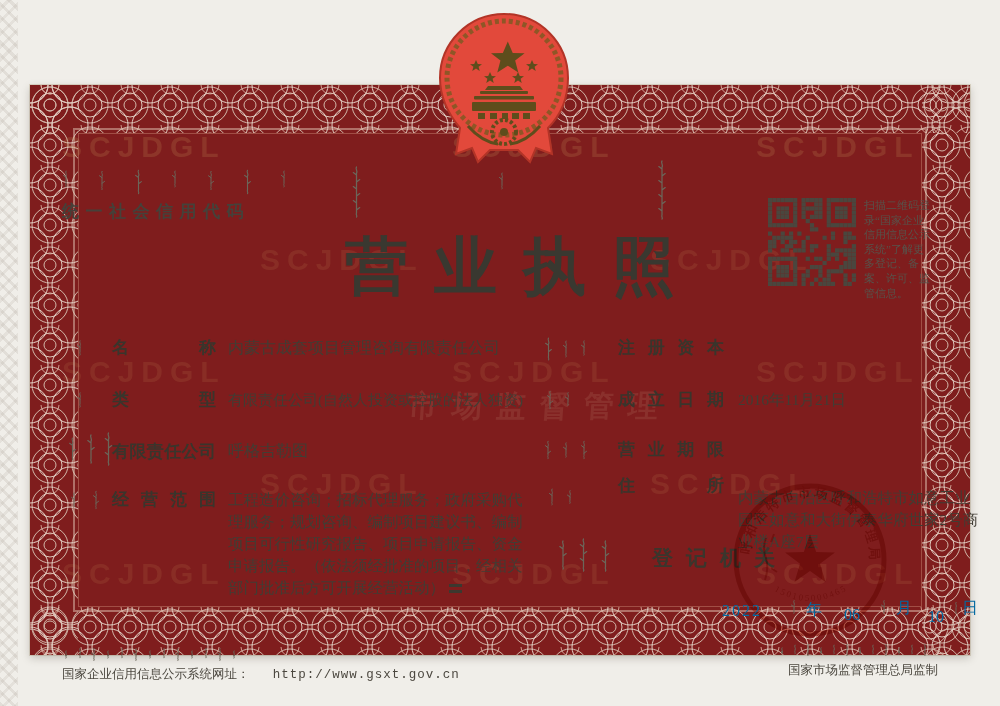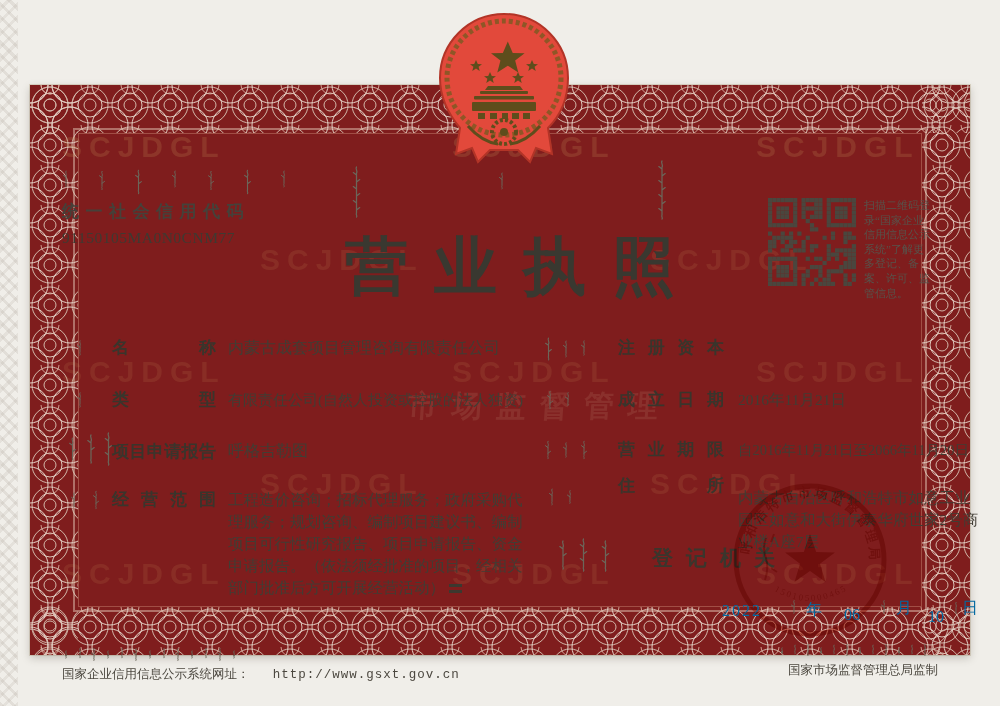--- a/index.html
+++ b/index.html
@@ -135,21 +135,20 @@
           <path d="M5 1 C3.4 3 6.6 4.6 5 7.4 L5 20 C4 21.6 6.2 22.8 5 24 M5 9 l-3.2 -2.4 M5 16 l3.2 -2.4 " fill="none" stroke="#6b665a" stroke-width="1.25" stroke-linecap="round"></path>
         </svg></span>
       <span class="mg"><svg width="9" height="28" viewBox="0 0 10 28">
           <path d="M5 1 C3.4 3 6.6 4.6 5 7.4 L5 23 C4 24.6 6.2 25.8 5 27 M5 9 l-3.2 -2.4 M5 16 l3.2 -2.4 " fill="none" stroke="#6b665a" stroke-width="1.25" stroke-linecap="round"></path>
         </svg></span>
       <span class="mg"><svg width="8" height="22" viewBox="0 0 10 22">
           <path d="M5 1 C3.4 3 6.6 4.6 5 7.4 L5 17 C4 18.6 6.2 19.8 5 21 M5 9 l-3.2 -2.4 " fill="none" stroke="#6b665a" stroke-width="1.25" stroke-linecap="round"></path>
         </svg></span>
     </div>
   <div class="abs" id="creditLabel">统一社会信用代码</div>
-  <div class="abs" id="creditCode">91150105MA0N0CNM77</div>
 
   <span class="mg abs" style="left:348px;top:166px"><svg width="17" height="52" viewBox="0 0 10 52">
         <path d="M5 1 C3.4 3 6.6 4.6 5 7.4 L5 47 C4 48.6 6.2 49.8 5 51 M5 9 l-3.2 -2.4 M5 16 l3.2 -2.4 M5 23 l-3.2 -2.4 M5 30 l3.2 -2.4 M5 37 l-3.2 -2.4 M5 44 l3.2 -2.4 " fill="none" stroke="#6b665a" stroke-width="1.25" stroke-linecap="round"></path>
       </svg></span>
   <span class="mg abs" style="left:498px;top:170px"><svg width="8" height="22" viewBox="0 0 10 22">
         <path d="M5 1 C3.4 3 6.6 4.6 5 7.4 L5 17 C4 18.6 6.2 19.8 5 21 M5 9 l-3.2 -2.4 " fill="none" stroke="#6b665a" stroke-width="1.25" stroke-linecap="round"></path>
       </svg></span>
   <span class="mg abs" style="left:652px;top:160px"><svg width="20" height="60" viewBox="0 0 10 60">
         <path d="M5 1 C3.4 3 6.6 4.6 5 7.4 L5 55 C4 56.6 6.2 57.8 5 59 M5 9 l-3.2 -2.4 M5 16 l3.2 -2.4 M5 23 l-3.2 -2.4 M5 30 l3.2 -2.4 M5 37 l-3.2 -2.4 M5 44 l3.2 -2.4 M5 51 l-3.2 -2.4 " fill="none" stroke="#6b665a" stroke-width="1.25" stroke-linecap="round"></path>
       </svg></span>
@@ -405,21 +404,21 @@
 
   <span class="mg abs" style="left:68px;top:436px"><svg width="9" height="26" viewBox="0 0 10 26">
         <path d="M5 1 C3.4 3 6.6 4.6 5 7.4 L5 21 C4 22.6 6.2 23.8 5 25 M5 9 l-3.2 -2.4 M5 16 l3.2 -2.4 " fill="none" stroke="#6b665a" stroke-width="1.25" stroke-linecap="round"></path>
       </svg></span>
   <span class="mg abs" style="left:86px;top:434px"><svg width="10" height="30" viewBox="0 0 10 30">
         <path d="M5 1 C3.4 3 6.6 4.6 5 7.4 L5 25 C4 26.6 6.2 27.8 5 29 M5 9 l-3.2 -2.4 M5 16 l3.2 -2.4 " fill="none" stroke="#6b665a" stroke-width="1.25" stroke-linecap="round"></path>
       </svg></span>
   <span class="mg abs" style="left:103px;top:432px"><svg width="11" height="34" viewBox="0 0 10 34">
         <path d="M5 1 C3.4 3 6.6 4.6 5 7.4 L5 29 C4 30.6 6.2 31.8 5 33 M5 9 l-3.2 -2.4 M5 16 l3.2 -2.4 M5 23 l-3.2 -2.4 " fill="none" stroke="#6b665a" stroke-width="1.25" stroke-linecap="round"></path>
       </svg></span>
-  <div class="flabel" style="left:112px;top:440px">项目申请报告</div>
+  <div class="flabel" style="left:112px;top:440px">有限责任公司</div>
   <div class="fvalue nowrap" style="left:228px;top:441px">呼格吉勒图</div>
 
   <span class="mg abs" style="left:70px;top:490px"><svg width="8" height="20" viewBox="0 0 10 20">
         <path d="M5 1 C3.4 3 6.6 4.6 5 7.4 L5 15 C4 16.6 6.2 17.8 5 19 M5 9 l-3.2 -2.4 " fill="none" stroke="#6b665a" stroke-width="1.25" stroke-linecap="round"></path>
       </svg></span>
   <span class="mg abs" style="left:92px;top:488px"><svg width="8" height="24" viewBox="0 0 10 24">
         <path d="M5 1 C3.4 3 6.6 4.6 5 7.4 L5 19 C4 20.6 6.2 21.8 5 23 M5 9 l-3.2 -2.4 M5 16 l3.2 -2.4 " fill="none" stroke="#6b665a" stroke-width="1.25" stroke-linecap="round"></path>
       </svg></span>
   <div class="flabel" style="left:112px;top:488px">经营范围</div>
   <div class="fvalue" style="left:228px;top:489px;width:300px;font-size:15.5px;line-height:22px"><span>工程造价咨询；招标代理服务；政府采购代理服务；规划咨询、编制项目建议书、编制项目可行性研究报告、项目申请报告、资金申请报告。（依法须经批准的项目，经相关部门批准后方可开展经营活动）</span><span style="display:inline-block;width:13px;margin-left:4px;border-top:3px solid #3c382f;border-bottom:3px solid #3c382f;height:3px"></span></div>
@@ -447,21 +446,20 @@
   <span class="mg abs" style="left:544px;top:438px"><svg width="8" height="24" viewBox="0 0 10 24">
         <path d="M5 1 C3.4 3 6.6 4.6 5 7.4 L5 19 C4 20.6 6.2 21.8 5 23 M5 9 l-3.2 -2.4 M5 16 l3.2 -2.4 " fill="none" stroke="#6b665a" stroke-width="1.25" stroke-linecap="round"></path>
       </svg></span>
   <span class="mg abs" style="left:562px;top:440px"><svg width="8" height="20" viewBox="0 0 10 20">
         <path d="M5 1 C3.4 3 6.6 4.6 5 7.4 L5 15 C4 16.6 6.2 17.8 5 19 M5 9 l-3.2 -2.4 " fill="none" stroke="#6b665a" stroke-width="1.25" stroke-linecap="round"></path>
       </svg></span>
   <span class="mg abs" style="left:580px;top:438px"><svg width="8" height="24" viewBox="0 0 10 24">
         <path d="M5 1 C3.4 3 6.6 4.6 5 7.4 L5 19 C4 20.6 6.2 21.8 5 23 M5 9 l-3.2 -2.4 M5 16 l3.2 -2.4 " fill="none" stroke="#6b665a" stroke-width="1.25" stroke-linecap="round"></path>
       </svg></span>
   <div class="flabel r" style="left:618px;top:438px">营业期限</div>
-  <div class="fvalue nowrap" style="left:738px;top:441px;font-size:14.5px">自2016年11月21日至2066年11月20日</div>
 
   <span class="mg abs" style="left:548px;top:486px"><svg width="8" height="22" viewBox="0 0 10 22">
         <path d="M5 1 C3.4 3 6.6 4.6 5 7.4 L5 17 C4 18.6 6.2 19.8 5 21 M5 9 l-3.2 -2.4 " fill="none" stroke="#6b665a" stroke-width="1.25" stroke-linecap="round"></path>
       </svg></span>
   <span class="mg abs" style="left:566px;top:488px"><svg width="8" height="18" viewBox="0 0 10 18">
         <path d="M5 1 C3.4 3 6.6 4.6 5 7.4 L5 13 C4 14.6 6.2 15.8 5 17 M5 9 l-3.2 -2.4 " fill="none" stroke="#6b665a" stroke-width="1.25" stroke-linecap="round"></path>
       </svg></span>
   <div class="flabel r" style="left:618px;top:474px">住所</div>
   <div class="fvalue" style="left:738px;top:487px;width:244px;font-size:15.5px;line-height:22px">内蒙古自治区呼和浩特市如意工业园区如意和大街伊泰华府世家2号商业楼A座7层</div>
 

